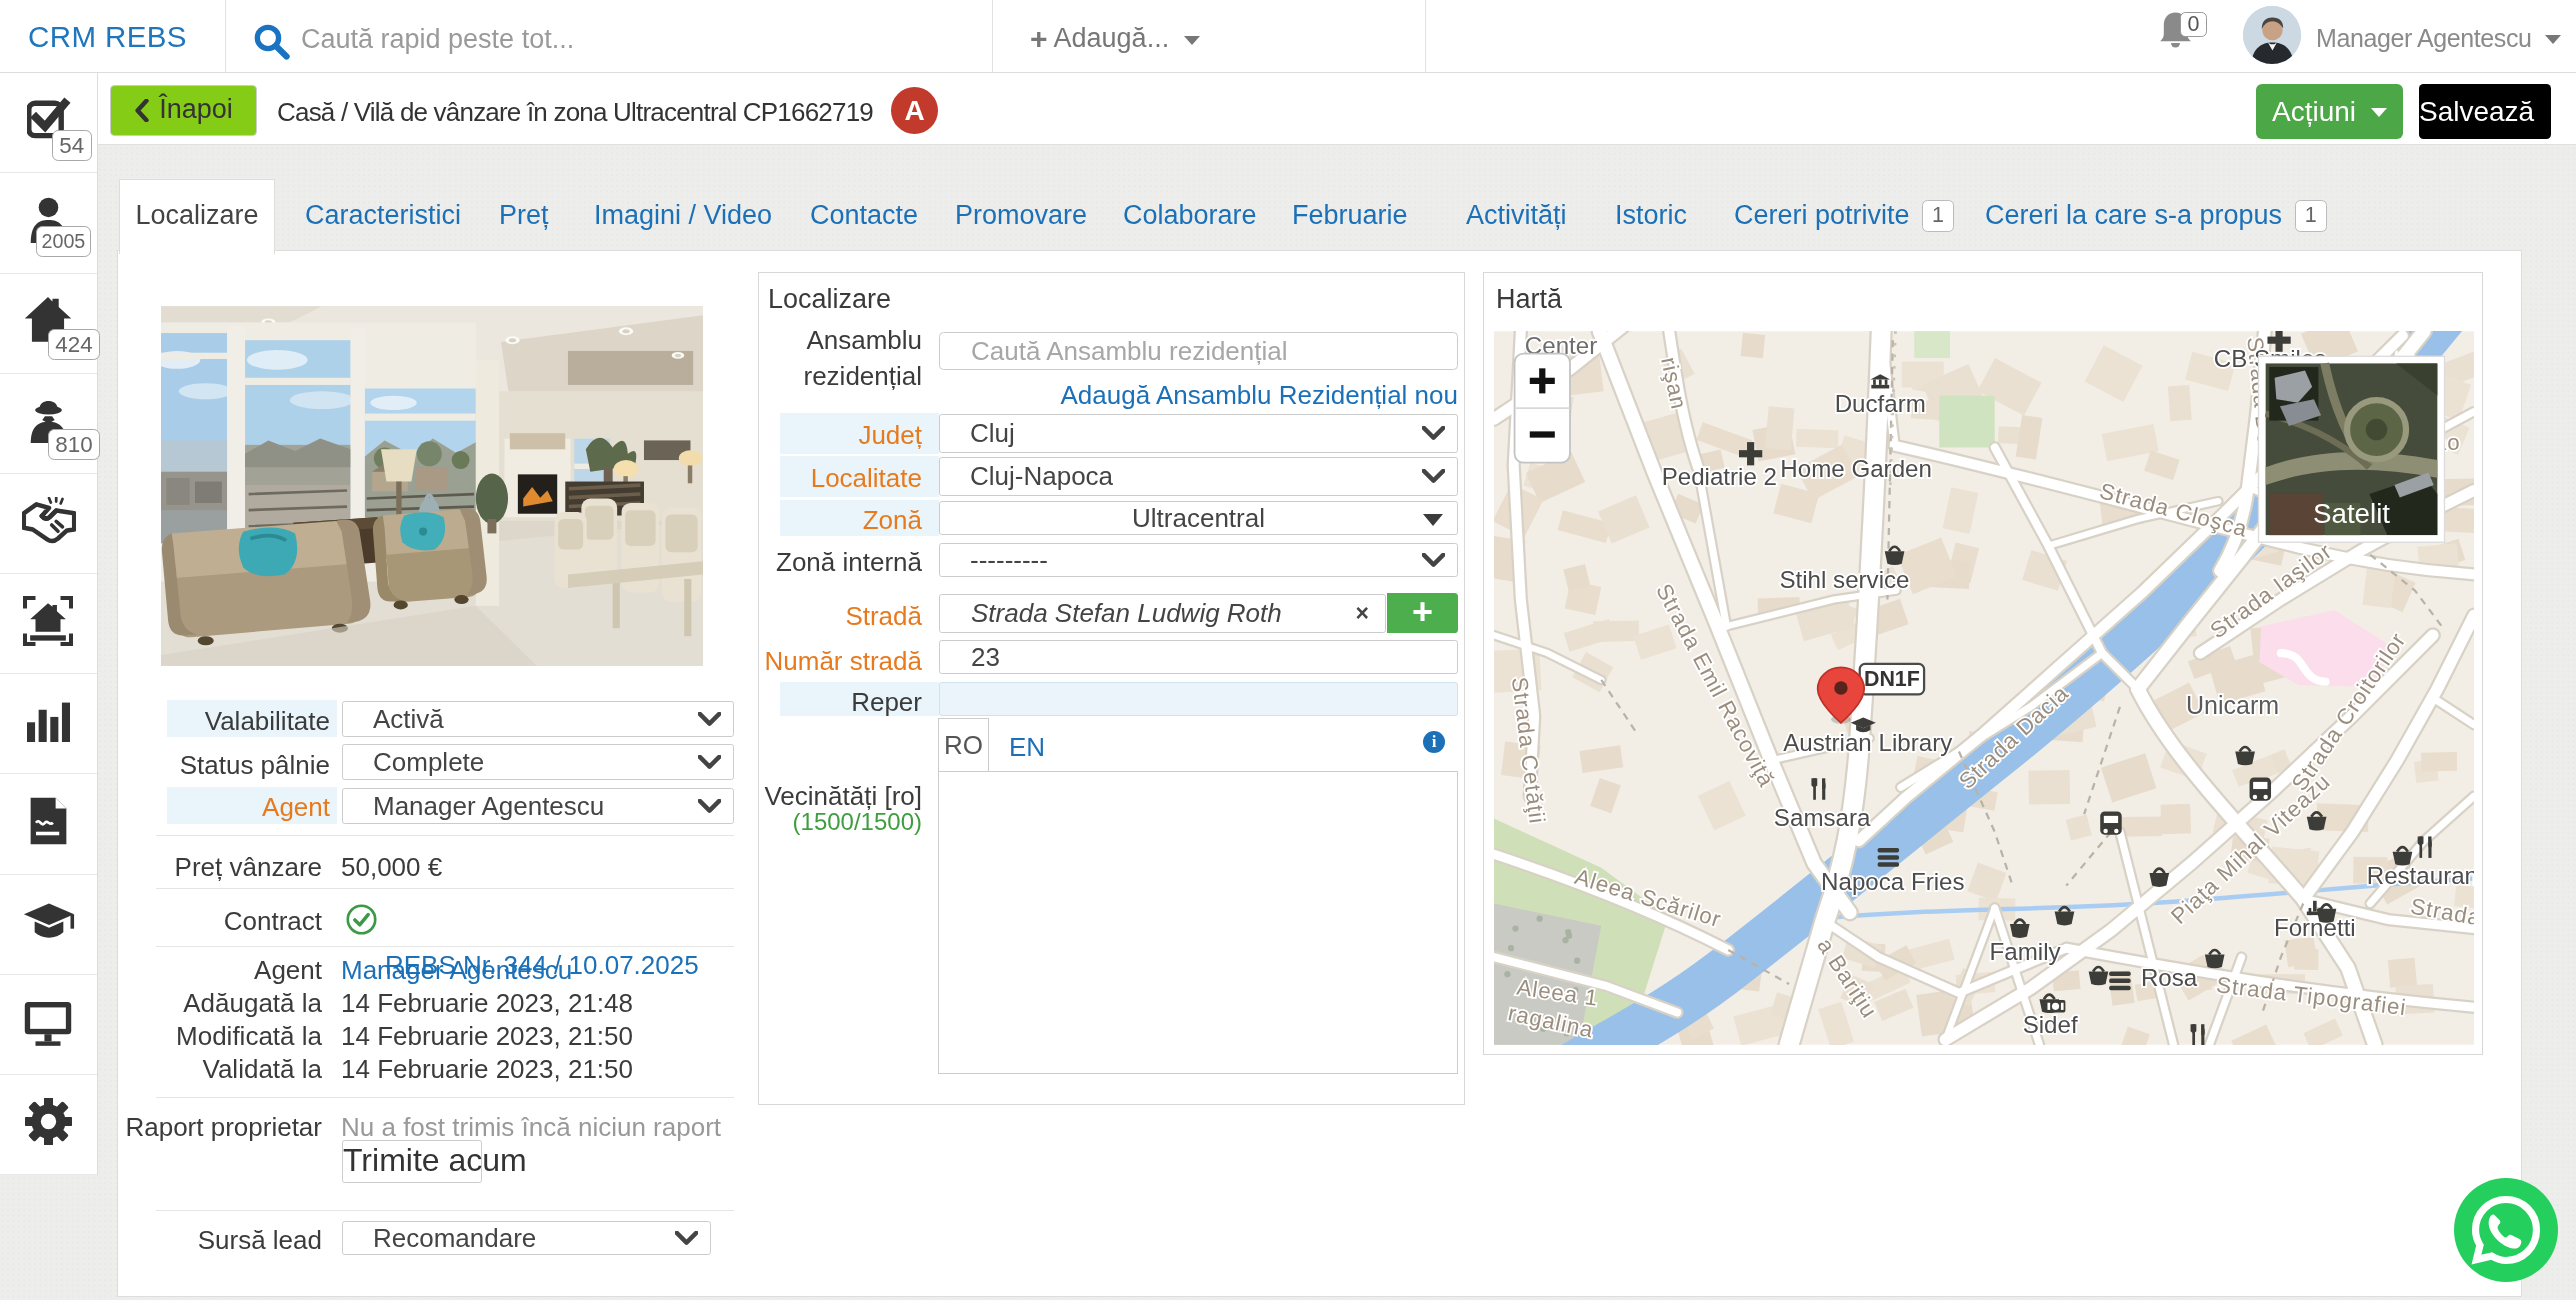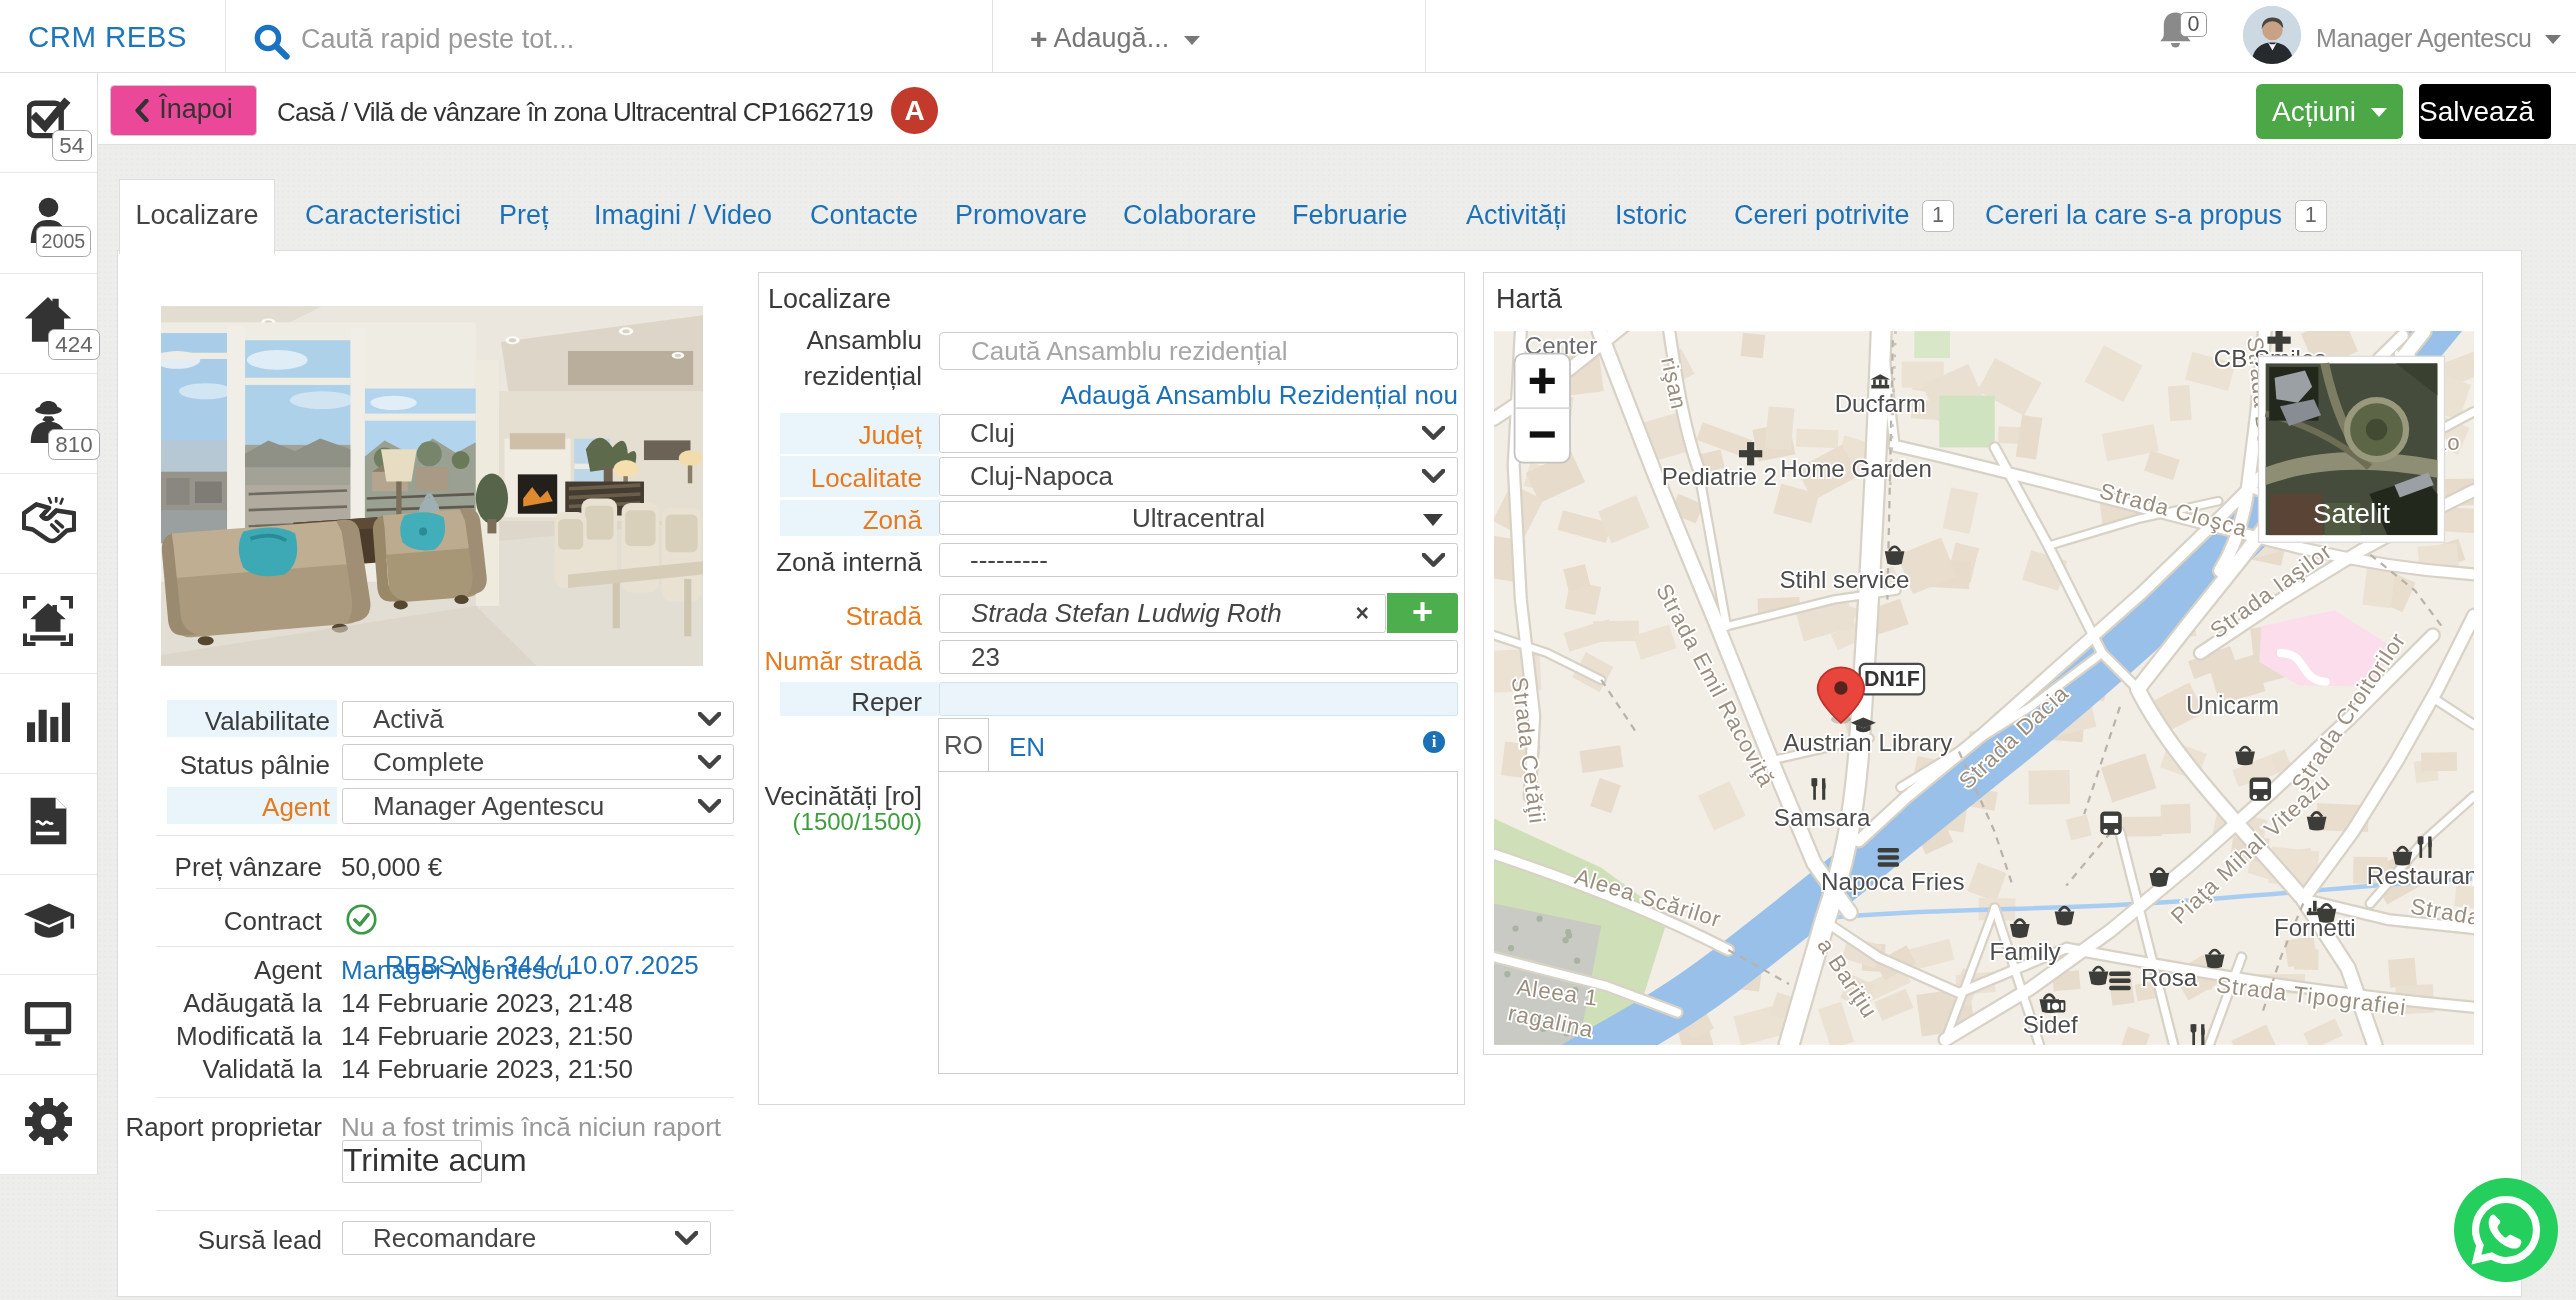--- a/index.html
+++ b/index.html
@@ -13,21 +13,21 @@
 #searchph{position:absolute;left:301px;top:24px;font-size:27px;color:#9a9a9a}
 #adauga{position:absolute;left:1030px;top:22.4px;font-size:27px;color:#777}
 #adauga .plus{font-weight:bold;font-size:30px;vertical-align:-1.8px}
 .caret{display:inline-block;width:0;height:0;border-left:8px solid transparent;border-right:8px solid transparent;border-top:9.8px solid #777;vertical-align:2.7px;margin-left:7.2px}
 #bellwrap{position:absolute;left:2153px;top:7.2px}
 #badge0{position:absolute;left:2180px;top:11.6px;width:27px;height:25px;background:#fff;border:1.8px solid #999;border-radius:5.4px;font-size:21.5px;color:#555;text-align:center;line-height:22.4px}
 #avatar{position:absolute;left:2243px;top:6.3px;width:58px;height:58px;border-radius:50%;overflow:hidden;background:#c8d4de}
 #uname{position:absolute;left:2316px;top:24px;font-size:25px;color:#8a8a8a;letter-spacing:-0.4px}
 
 #header{left:0;top:73px;width:2576px;height:72px;background:#fff;border-bottom:1.8px solid #e0e0e0}
-#backbtn{position:absolute;left:110px;top:85px;width:147px;height:51px;border:1.8px solid #ccc;border-radius:4.5px;background:#ec4899;font-size:27px;color:#333;text-align:center;line-height:47px}
+#backbtn{position:absolute;left:110px;top:85px;width:147px;height:51px;border:1.8px solid #ccc;border-radius:4.5px;background:#84cc16;font-size:27px;color:#333;text-align:center;line-height:47px}
 #ptitle{position:absolute;left:277px;top:97px;font-size:26px;color:#333;letter-spacing:-0.8px}
 #abadge{position:absolute;left:891px;top:87px;width:47px;height:47px;border-radius:50%;background:#c13a2b;color:#fff;font-weight:bold;font-size:28px;text-align:center;line-height:47px}
 #actbtn{position:absolute;left:2256px;top:84px;width:147px;height:55px;background:#4ca746;border-radius:6px;color:#fff;font-size:28px;text-align:center;line-height:55px}
 #actbtn .caret{border-top-color:#fff;vertical-align:3.6px}
 #savebtn{position:absolute;left:2419px;top:84px;width:132px;height:55px;background:#000000;border-radius:4.5px;color:#fff;font-size:28px;line-height:55px}
 
 #sidebar{left:0;top:73px;width:98px;height:1102px;background:#fff;border-right:1.8px solid #ddd}
 .scell{position:absolute;left:0;width:97px;height:100px;border-bottom:0.9px solid #e8e8e8}
 .sbadge{position:absolute;background:#fff;border:1.8px solid #a8a8a8;border-radius:6.3px;font-size:22.4px;color:#666;padding:0.9px 6.3px;line-height:27px}
 

